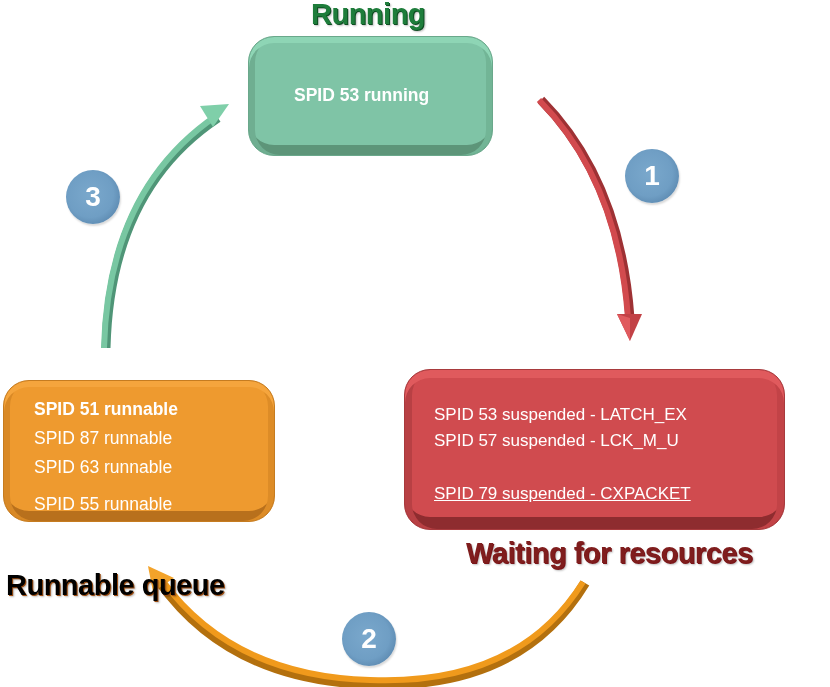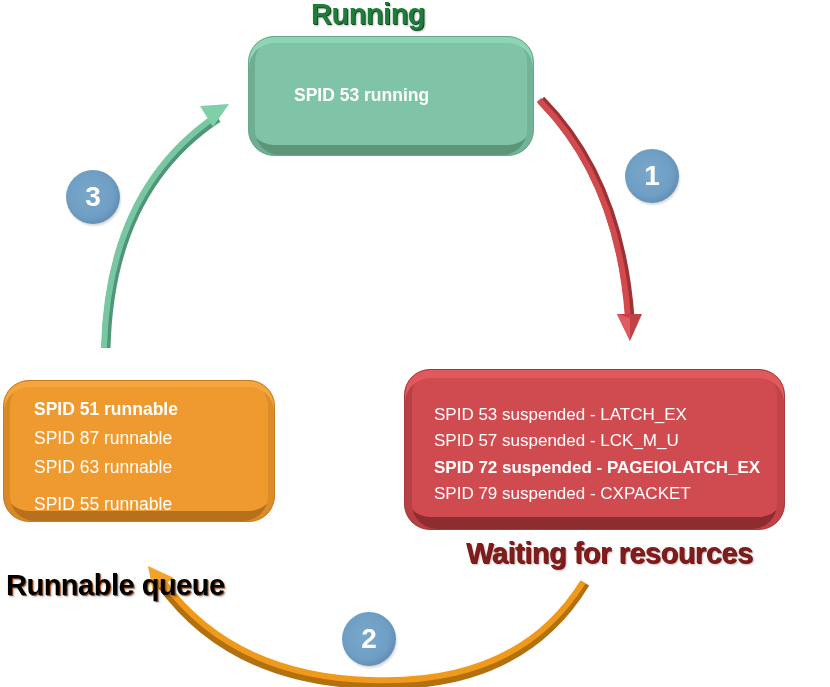--- a/index.html
+++ b/index.html
@@ -1,19 +1,19 @@
 <!DOCTYPE html>
 <html><head>
 <meta charset="utf-8">
 <style>
   html, body { margin: 0; padding: 0; background: #ffffff; }
   body { width: 830px; height: 687px; position: relative; overflow: hidden;
          font-family: "Liberation Sans", sans-serif; }
   .box { position: absolute; border-radius: 26px; box-sizing: border-box; }
-  .box-running { left: 248px; top: 36px; width: 286px; height: 120px;
+  .box-running { left: 248px; top: 36px; width: 245px; height: 120px;
     background: #7fc4a6;
     box-shadow: inset 0 6px 0 #8ed5b5, inset -6px 0 0 #72b596, inset 6px 0 0 #6fae91, inset 0 -10px 0 #5d9579;
     border: 1px solid #6aa88b; }
   .box-runnable { left: 3px; top: 380px; width: 272px; height: 142px;
     background: #ee9a2f;
     box-shadow: inset 0 6px 0 #f5a53d, inset -6px 0 0 #dd8c27, inset 6px 0 0 #d98926, inset 0 -10px 0 #b8701c;
     border: 1px solid #c67c20; }
   .box-waiting { left: 404px; top: 369px; width: 381px; height: 161px;
     background: #d04b4f;
     box-shadow: inset 0 8px 0 #e05a5d, inset -7px 0 0 #c24347, inset 7px 0 0 #b84044, inset 0 -12px 0 #8e2c2f;
@@ -64,20 +64,19 @@
   <div class="line bold" style="left:30px; top:18px;">SPID 51 runnable</div>
   <div class="line" style="left:30px; top:47px;">SPID 87 runnable</div>
   <div class="line" style="left:30px; top:76px;">SPID 63 runnable</div>
   <div class="line" style="left:30px; top:113px;">SPID 55 runnable</div>
 </div>
 <div class="title title-runnable">Runnable queue</div>
 
 <div class="box box-waiting">
   <div class="line" style="left:29px; top:35px; font-size:17px;">SPID 53 suspended - LATCH_EX</div>
   <div class="line" style="left:29px; top:61px; font-size:17px;">SPID 57 suspended - LCK_M_U</div>
-  <div class="line bold" style="left:29px; top:88px; font-size:17px;">SPID 72 suspended - PAGEIOLATCH_EX</div>
-  <div class="line" style="left:29px; top:114px; font-size:17px;">SPID 79 suspended - CXPACKET</div>
+  <div class="line" style="left:29px; top:114px; font-size:17px;text-decoration:underline;">SPID 79 suspended - CXPACKET</div>
 </div>
 <div class="title title-waiting">Waiting for resources</div>
 
 <div class="badge" style="left:625px; top:149px;">1</div>
 <div class="badge" style="left:342px; top:612px;">2</div>
 <div class="badge" style="left:66px; top:170px;">3</div>
 
 </body></html>

